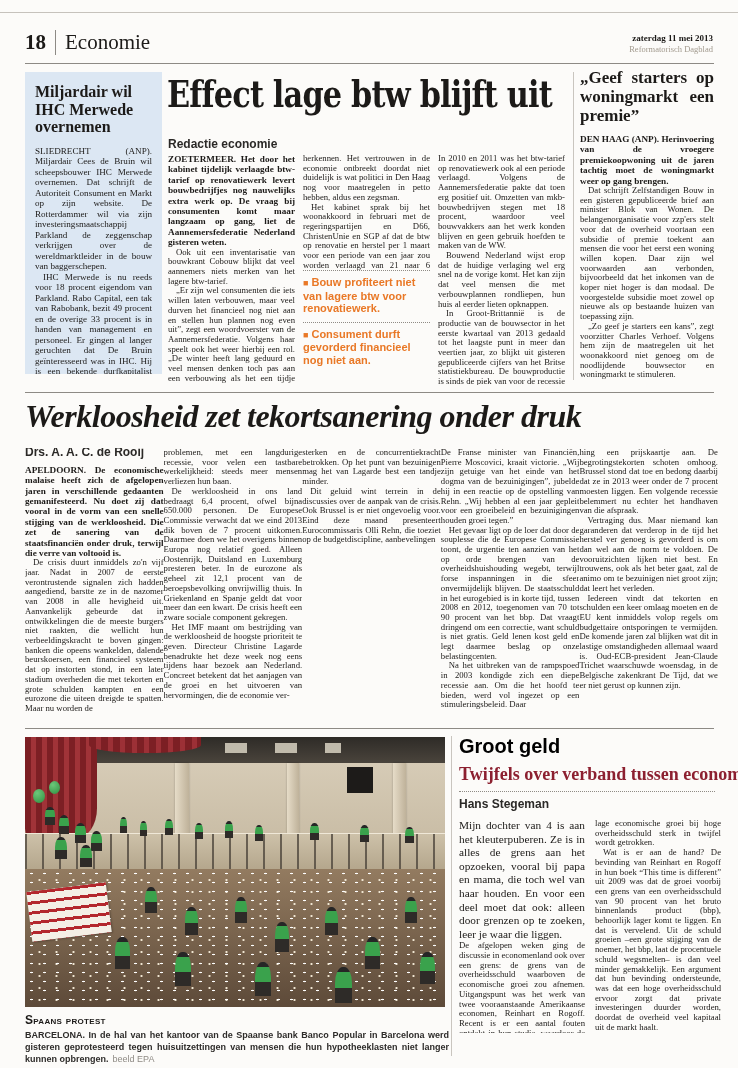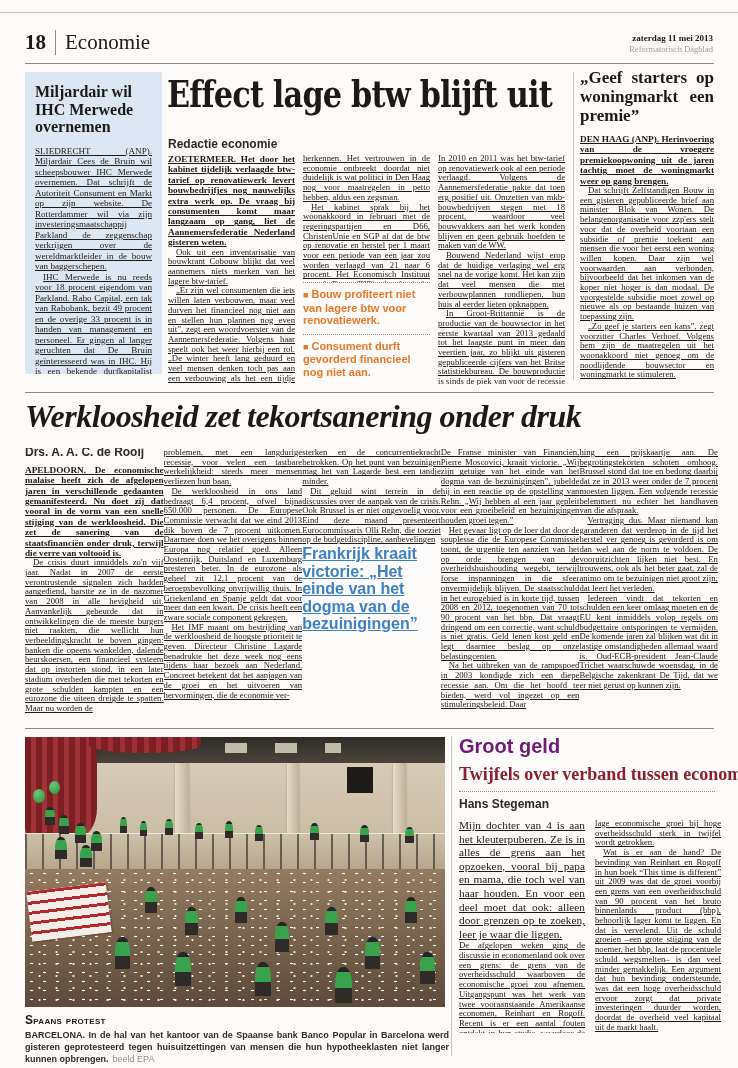--- a/index.html
+++ b/index.html
@@ -17,38 +17,38 @@
   
   .hdr-num{font-size:21px;font-weight:bold;}
   .hdr-sec{font-size:21px;border-left:1px solid #8d8a85;padding-left:9px;margin-left:9px;}
   .hdr-left{position:absolute;left:25px;top:30px;display:flex;align-items:baseline;}
   .hdr-right{position:absolute;right:25px;top:33px;text-align:right;line-height:11px;}
   .hdr-date{font-size:9px;font-weight:bold;}
   .hdr-pub{font-size:8.5px;color:#a29a8e;}
 
   
   .btxt{font-size:8.7px;line-height:9.7px;text-align:justify;overflow:hidden;}
-  .btxt p{margin:0;text-decoration:underline;}
+  .btxt p{margin:0;}
   .btxt p + p{text-indent:8px;}
   .lead{font-weight:bold;font-size:9.2px;line-height:10.4px;margin-bottom:6px;}
 
   
   .sidebox{position:absolute;left:25px;top:72px;width:137px;height:302px;background:#dce7f3;box-sizing:border-box;padding:11px 10px;overflow:hidden;}
   .sidebox h2{margin:0 0 10px 0;font-size:16px;line-height:17.5px;font-weight:bold;}
   .sidebox .btxt{font-size:9.1px;line-height:10.5px;}
 
   
   .btw-headline{position:absolute;left:167px;top:72px;width:404px;font-family:"DejaVu Serif",var(--serif);font-size:37px;font-weight:bold;letter-spacing:-1px;white-space:nowrap;transform:scaleX(.82);transform-origin:left top;}
   .byline{font-family:var(--sans);font-weight:bold;font-size:12px;color:#2b2927;}
   .btw-byline{position:absolute;left:168px;top:137px;}
   .col{position:absolute;top:154px;height:231px;}
   .c1{left:168px;width:127px;}
   .c2{left:303px;width:127px;}
   .c3{left:438px;width:127px;}
-  .bullets{position:absolute;left:0;right:0;bottom:0;background:var(--paper);}
+  .bullets{position:absolute;left:0;right:0;bottom:12px;background:var(--paper);}
   .bullet{border-top:1px dotted #8f8b85;padding:5px 0 7px;color:#e97826;font-family:var(--sans);font-weight:bold;font-size:11px;line-height:12.5px;text-align:left;}
   .sq{margin-right:3px;}
   .sq::before{content:"■";font-size:9px;}
 
   
   .premie{position:absolute;left:580px;top:68px;width:134px;height:312px;overflow:hidden;}
   .premie h2{margin:0 0 9px 0;font-size:17px;line-height:19px;font-weight:bold;}
 
   
   .wk-headline{position:absolute;left:25px;top:398px;width:693px;font-style:italic;font-size:32px;font-weight:bold;letter-spacing:-.5px;white-space:nowrap;}
@@ -80,21 +80,21 @@
   .balloon{position:absolute;border-radius:50%;background:radial-gradient(circle at 35% 30%,#6cc77a,#2f8f40);}
 
   
   .caption{position:absolute;left:25px;top:1013px;width:424px;font-family:var(--sans);}
   .kicker{font-variant:small-caps;font-weight:bold;font-size:12px;letter-spacing:.3px;}
   .cap-body{font-weight:bold;font-size:9px;line-height:12px;color:#2e2c2a;margin-top:2px;text-align:justify;}
   .credit{color:#8f8b85;font-weight:normal;padding-left:4px;}
 
   
   .gg{position:absolute;left:459px;top:735px;width:279px;height:325px;overflow:hidden;}
-  .gg-sec{color:#701a75;font-family:var(--sans);font-weight:bold;font-size:20px;margin:0 0 6px 0;}
+  .gg-sec{color:#000000;font-family:var(--sans);font-weight:bold;font-size:20px;margin:0 0 6px 0;}
   .gg-head{color:#8c2030;font-size:18px;font-weight:bold;white-space:nowrap;overflow:hidden;margin:0 0 6px 0;}
   .gg-dots{border-top:1px dotted #8f8b85;margin:0 0 5px 0;width:256px;}
   .gg-cols{display:flex;gap:10px;width:262px;margin-top:8px;height:214px;}
   .gg-col{flex:1;overflow:hidden;}
   .gg-intro{font-size:11.3px;line-height:13.6px;margin-bottom:7px;font-weight:normal;}
 </style>
 </head>
 <body>
 
 <div>
@@ -167,21 +167,20 @@
       <p>De crisis duurt inmiddels zo'n vijf jaar. Nadat in 2007 de eerste verontrustende signalen zich hadden aangediend, barstte ze in de nazomer van 2008 in alle hevigheid uit. Aanvankelijk gebeurde dat in ontwikkelingen die de meeste burgers niet raakten, die wellicht hun verbeeldingskracht te boven gingen: banken die opeens wankelden, dalende beurskoersen, een financieel systeem dat op instorten stond, in een later stadium overheden die met tekorten en grote schulden kampten en een eurozone die uiteen dreigde te spatten. Maar nu worden de</p>
     </div>
     <div class="wk-col btxt">
       <p>problemen, met een langdurige recessie, voor velen een tastbare werkelijkheid: steeds meer mensen verliezen hun baan.</p>
       <p>De werkloosheid in ons land bedraagt 6,4 procent, ofwel bijna 650.000 personen. De Europese Commissie verwacht dat we eind 2013 dik boven de 7 procent uitkomen. Daarmee doen we het overigens binnen Europa nog relatief goed. Alleen Oostenrijk, Duitsland en Luxemburg presteren beter. In de eurozone als geheel zit 12,1 procent van de beroepsbevolking onvrijwillig thuis. In Griekenland en Spanje geldt dat voor meer dan een kwart. De crisis heeft een zware sociale component gekregen.</p>
       <p>Het IMF maant om bestrijding van de werkloosheid de hoogste prioriteit te geven. Directeur Christine Lagarde benadrukte het deze week nog eens tijdens haar bezoek aan Nederland. Concreet betekent dat het aanjagen van de groei en het uitvoeren van hervormingen, die de economie ver-</p>
     </div>
     <div class="wk-col btxt">
       <p>sterken en de concurrentiekracht betrokken. Op het punt van bezuinigen mag het van Lagarde best een tandje minder.</p>
       <p>Dit geluid wint terrein in de discussies over de aanpak van de crisis. Ook Brussel is er niet ongevoelig voor. Eind deze maand presenteert Eurocommissaris Olli Rehn, die toeziet op de budgetdiscipline, aanbevelingen</p>
-      <p class="quote">Frankrijk kraait victorie: „Het einde van het dogma van de bezuinigingen”</p>
     </div>
     <div class="wk-col btxt">
       <p>De Franse minister van Financiën, Pierre Moscovici, kraait victorie. „Wij zijn getuige van het einde van het dogma van de bezuinigingen”, jubelde hij in een reactie op de opstelling van Rehn. „Wij hebben al een jaar gepleit voor een groeibeleid en bezuinigingen houden groei tegen.”</p>
       <p>Het gevaar ligt op de loer dat door de souplesse die de Europese Commissie toont, de urgentie ten aanzien van het op orde brengen van de overheidshuishouding wegebt, terwijl forse inspanningen in die sfeer onvermijdelijk blijven. De staatsschuld in het eurogebied is in korte tijd, tussen 2008 en 2012, toegenomen van 70 tot 90 procent van het bbp. Dat vraagt dringend om een correctie, want schuld is niet gratis. Geld lenen kost geld en legt daarmee beslag op onze belastingcenten.</p>
       <p>Na het uitbreken van de rampspoed in 2003 kondigde zich een diepe recessie aan. Om die het hoofd te bieden, werd vol ingezet op een stimuleringsbeleid. Daar</p>
     </div>
     <div class="wk-col btxt">
       <p>hing een prijskaartje aan. De begrotingstekorten schoten omhoog. Brussel stond dat toe en bedong daarbij dat ze in 2013 weer onder de 7 procent moesten liggen. Een volgende recessie belemmert nu echter het handhaven van die afspraak.</p>
       <p>Vertraging dus. Maar niemand kan garanderen dat verderop in de tijd het herstel ver genoeg is gevorderd is om dan wel aan de norm te voldoen. De vooruitzichten lijken niet best. En trouwens, ook als het beter gaat, zal de animo om te bezuinigen niet groot zijn; dat leert het verleden.</p>
       <p>Iedereen vindt dat tekorten en schulden een keer omlaag moeten en de EU kent inmiddels volop regels om budgettaire ontsporingen te vermijden. De komende jaren zal blijken wat dit in lastige omstandigheden allemaal waard is. Oud-ECB-president Jean-Claude Trichet waarschuwde woensdag, in de Belgische zakenkrant De Tijd, dat we er niet gerust op kunnen zijn.</p>

